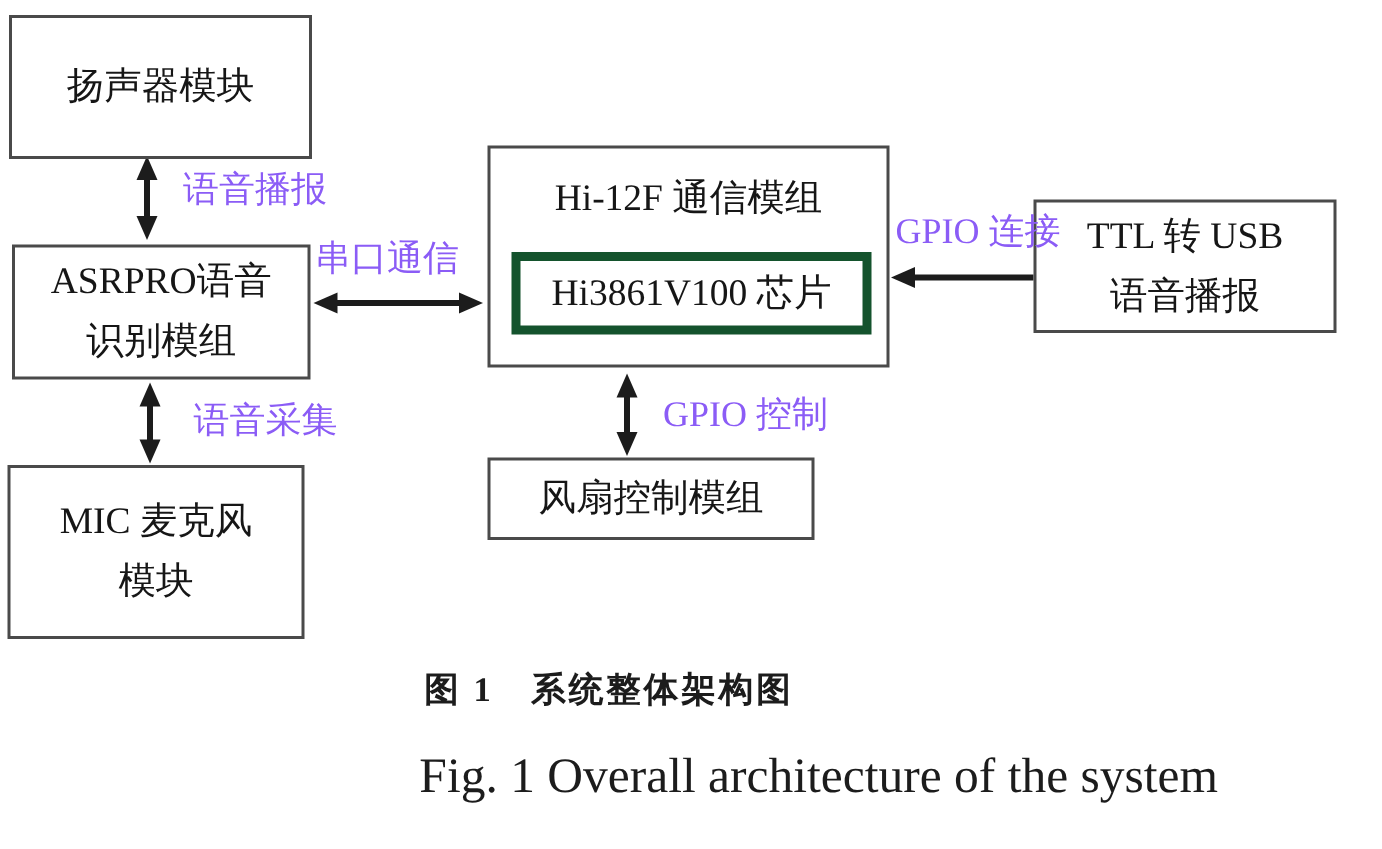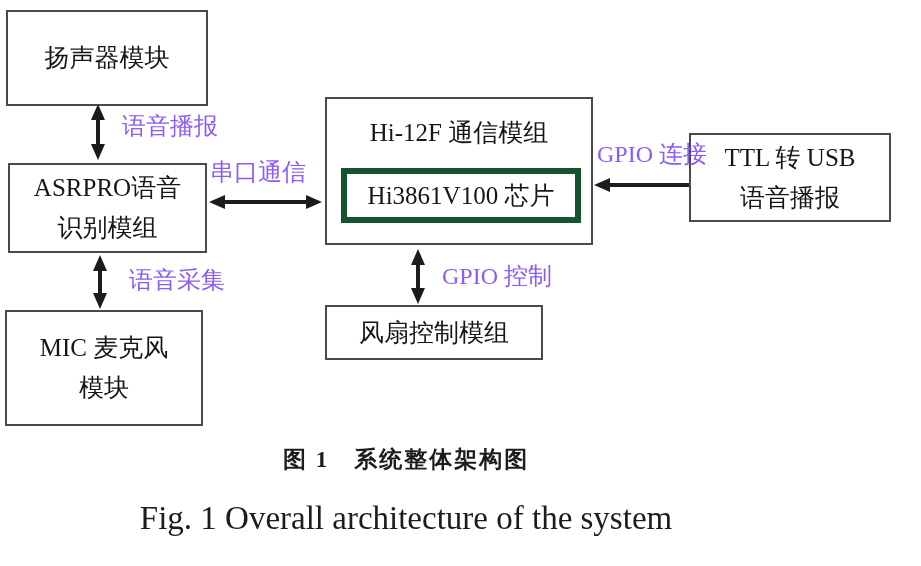--- a/index.html
+++ b/index.html
@@ -75,21 +75,21 @@
     width: 812px;
     text-align: center;
     font-size: 23px;
     font-weight: bold;
     letter-spacing: 2px;
   }
   .caption-en {
     position: absolute;
     left: 0; top: 500px;
     width: 812px;
-    text-align: center;
+    text-align: right;
     font-size: 33px;
     font-weight: normal;
   }
 </style>
 </head>
 <body>
 
 <div class="stage">
 
   <svg class="arrows" viewBox="0 0 921 566" xmlns="http://www.w3.org/2000/svg">

